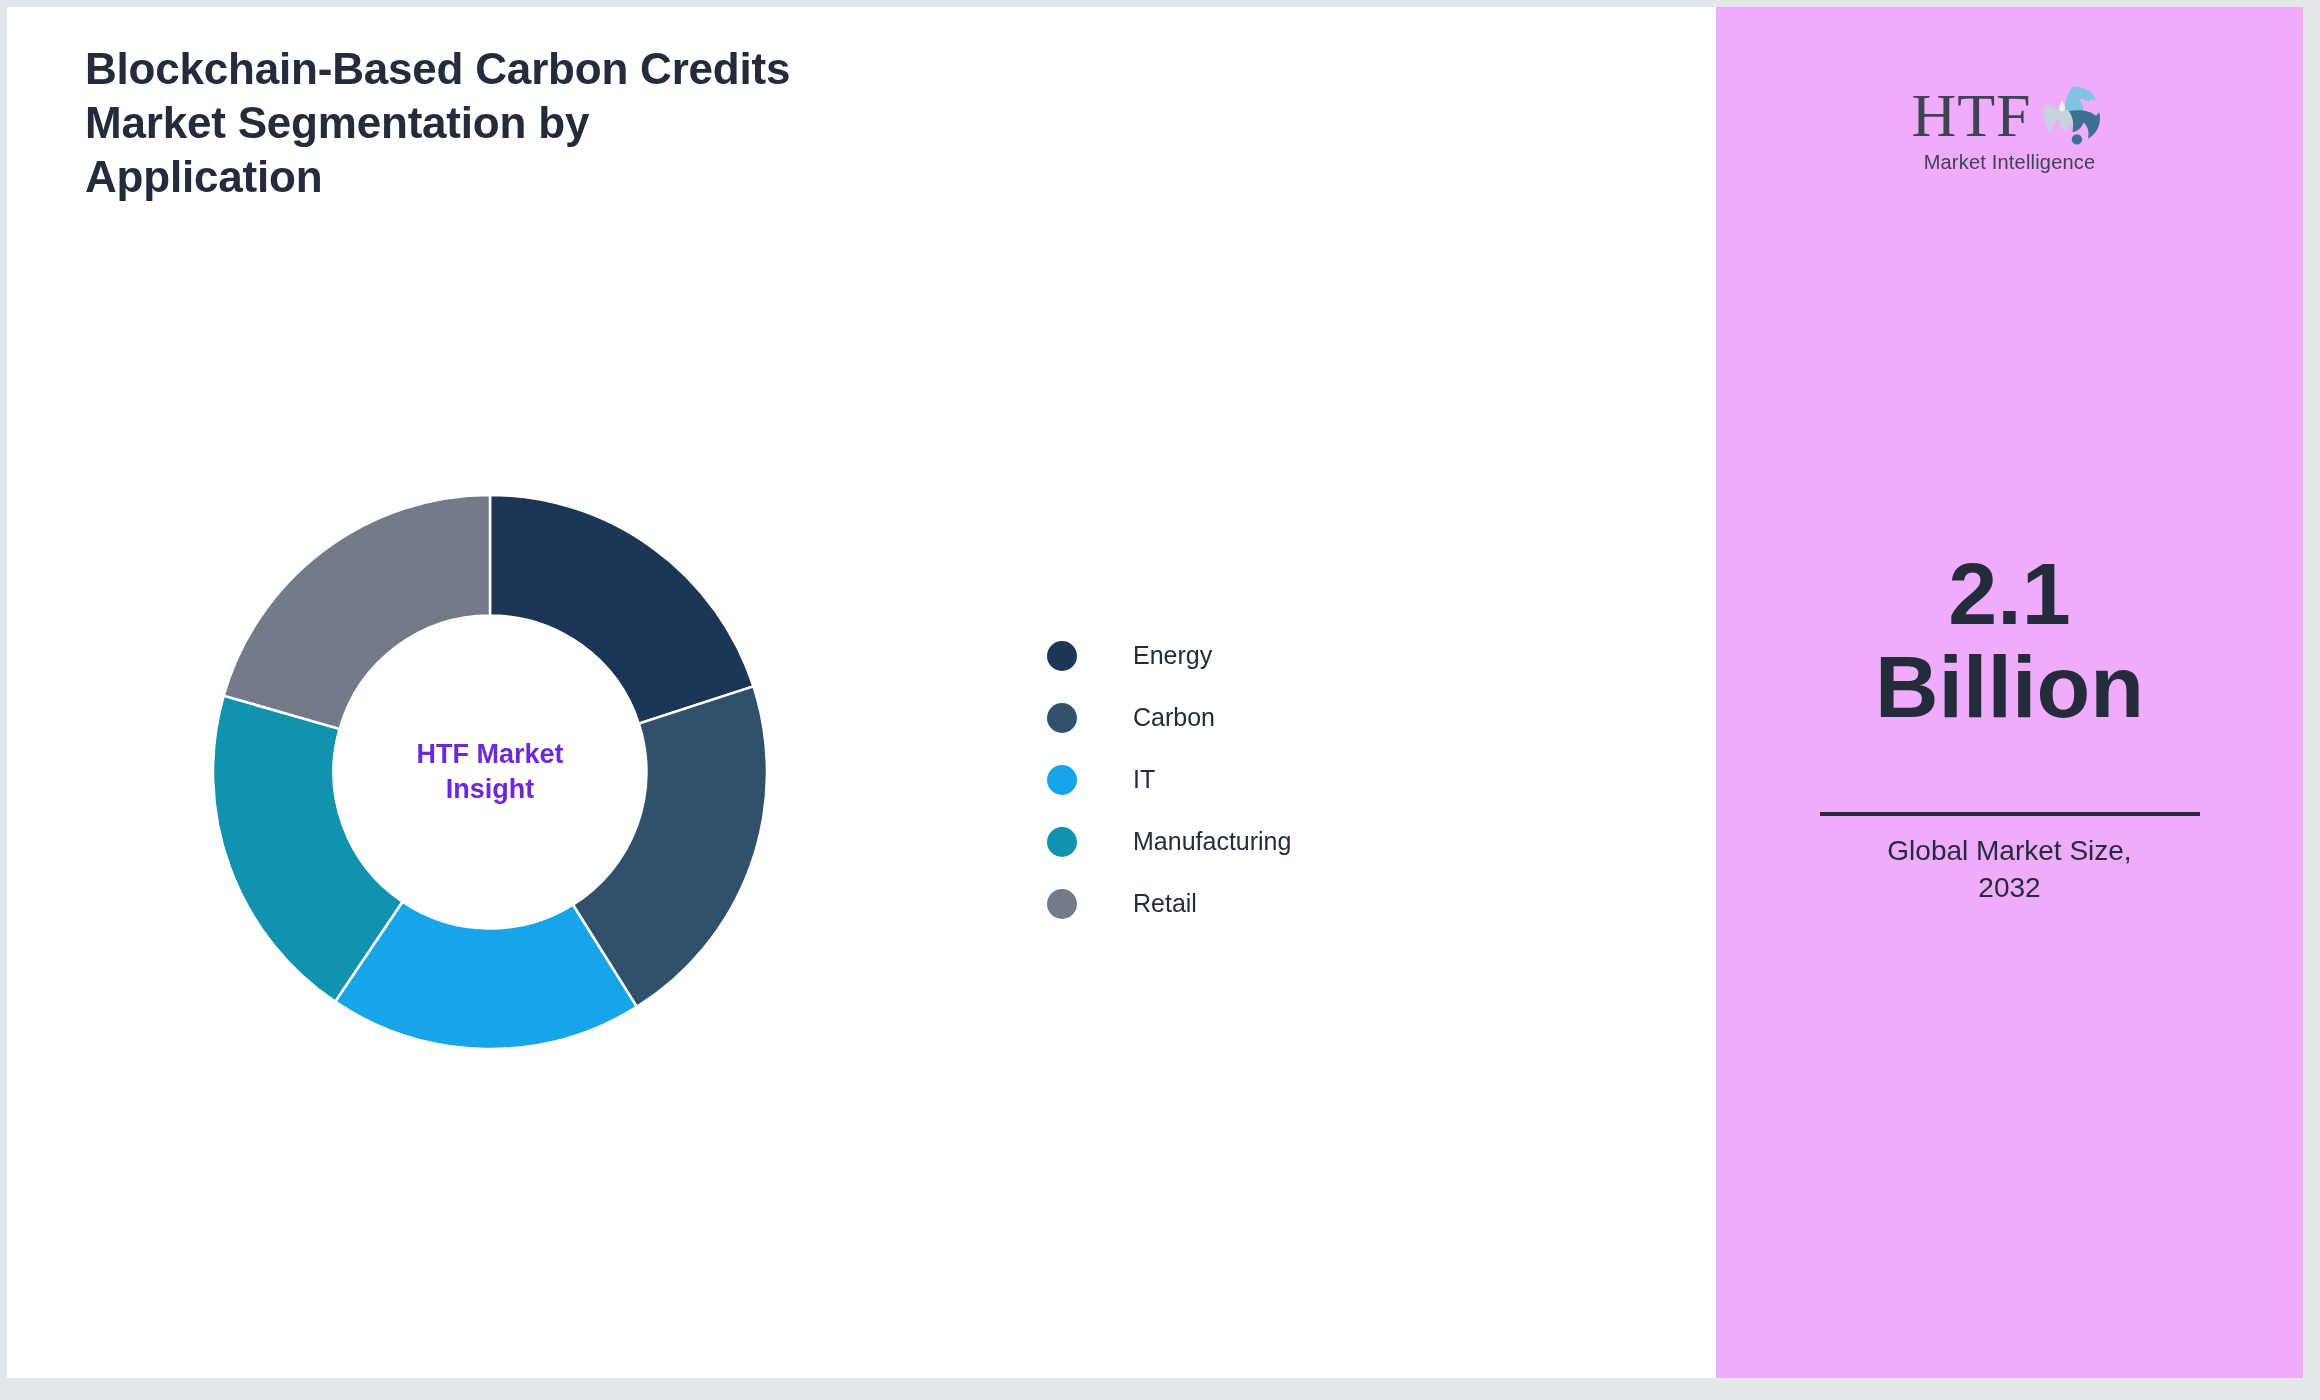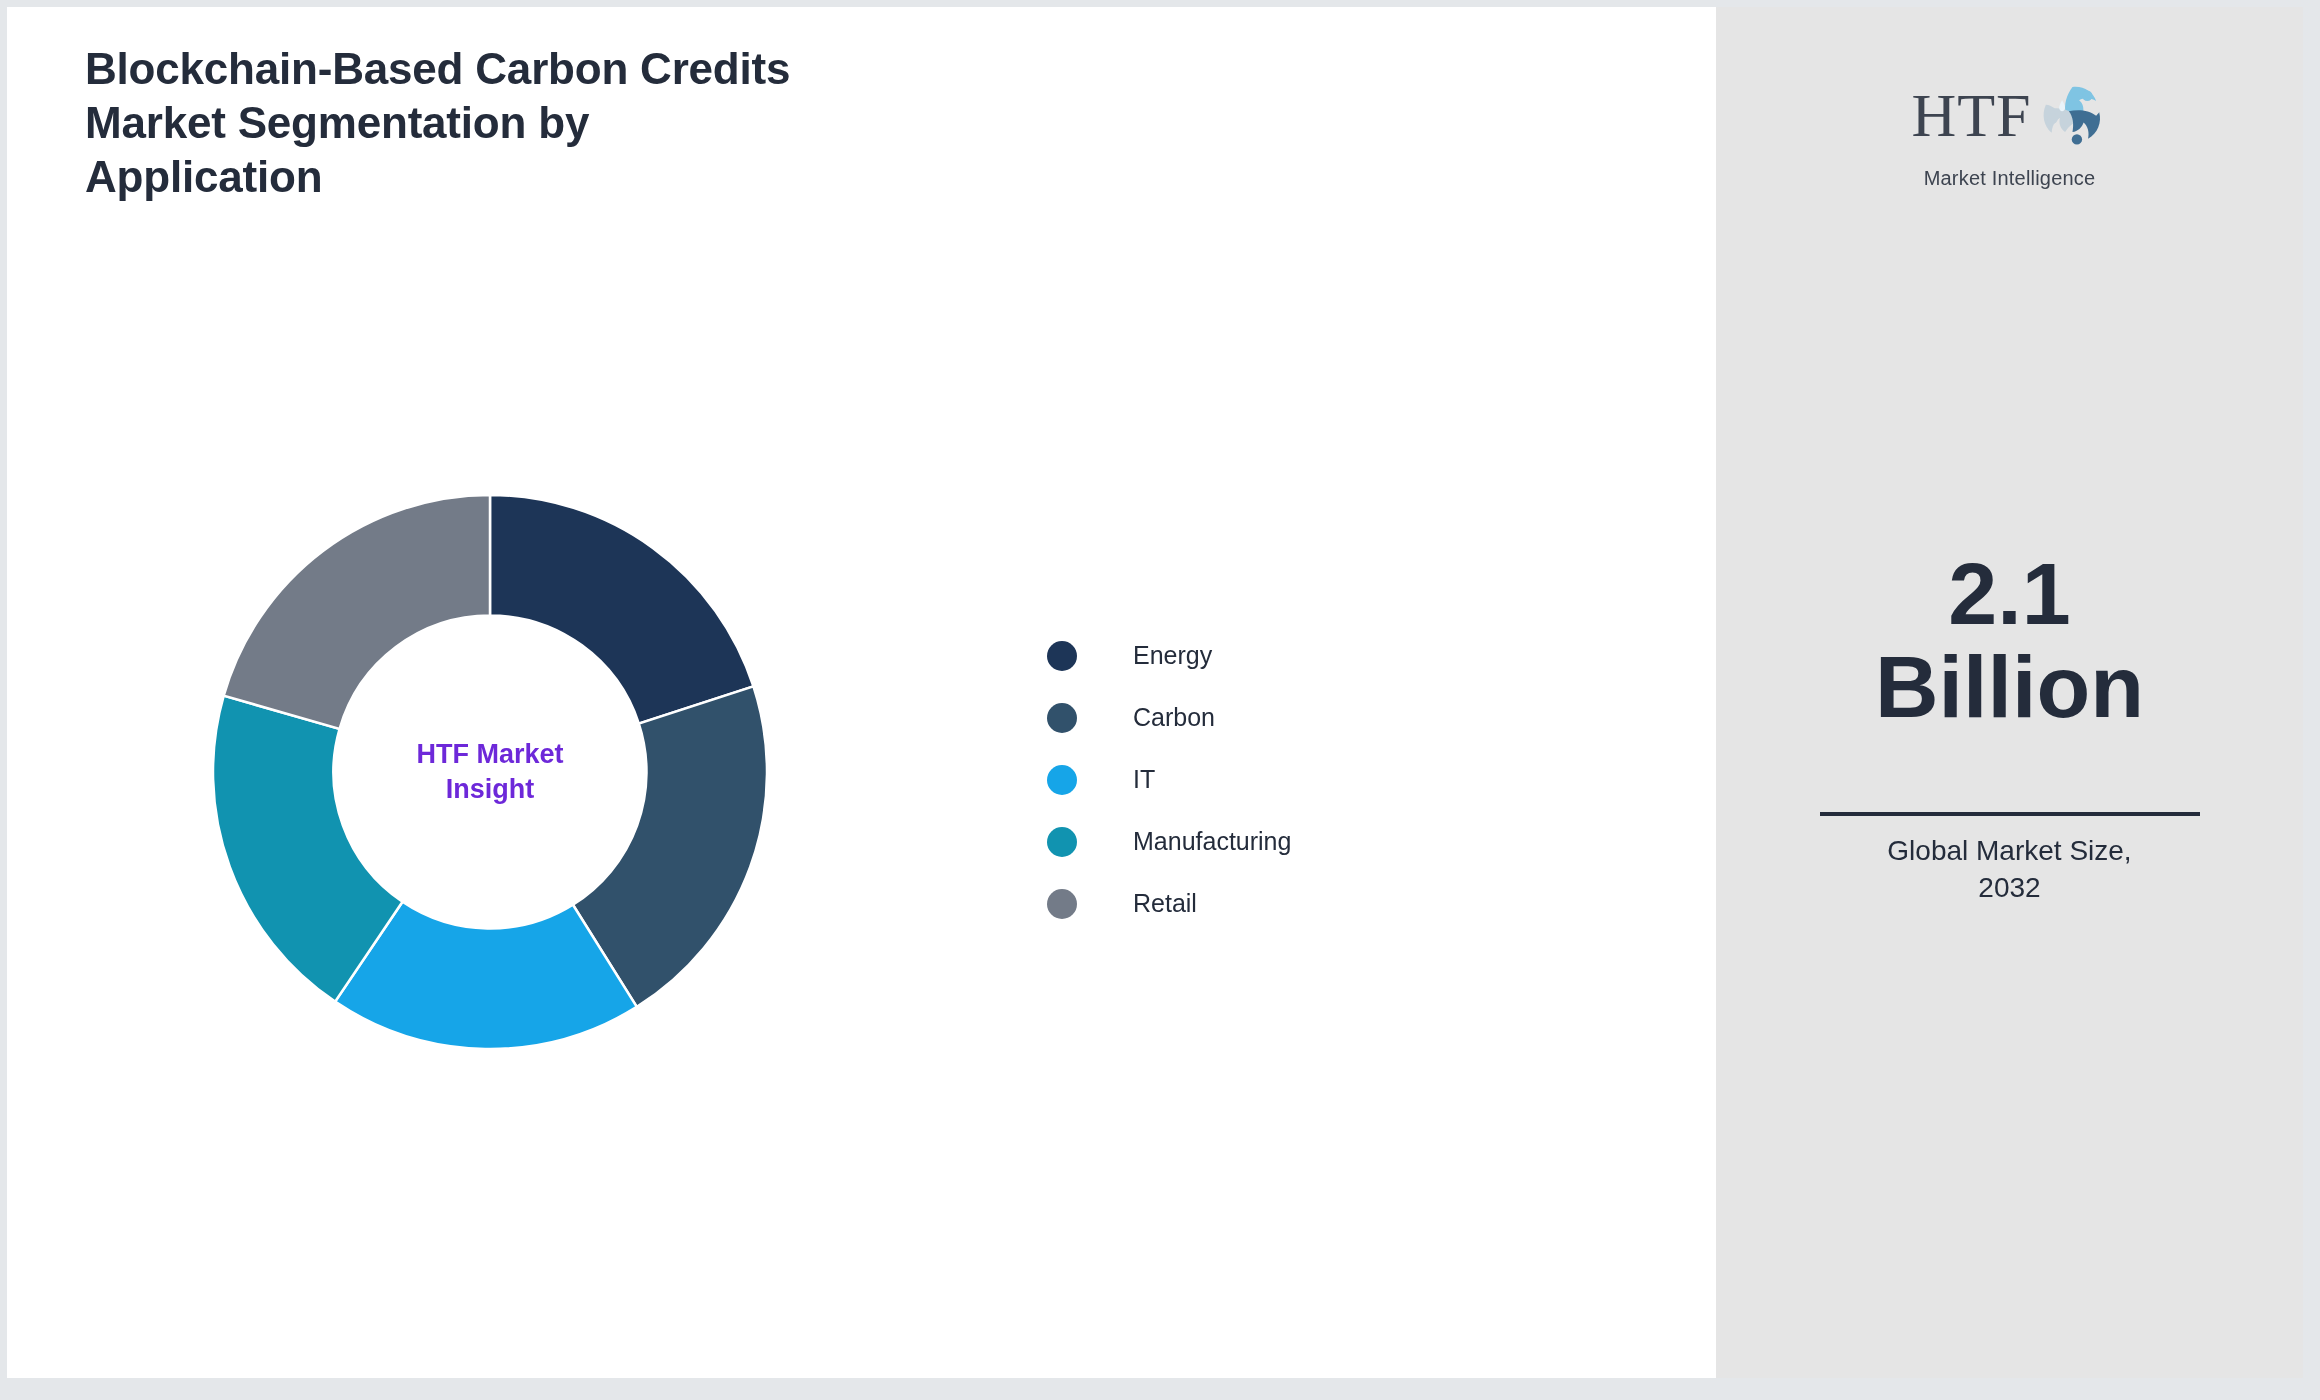--- a/index.html
+++ b/index.html
@@ -86,21 +86,21 @@
     margin-left:32px;
     font-size:25px;
     color:#242c3b;
     white-space:nowrap;
   }
 
   
   .right-panel{
     position:relative;
     flex:1 1 auto;
-    background:#e5e5e5;
+    background:#f0abfc;
     height:100%;
   }
   .logo{
     position:absolute;
     left:50%; top:72px;
     transform:translateX(-50%);
     width:250px;
     text-align:center;
   }
   .logo-top{
@@ -117,21 +117,21 @@
     letter-spacing:1px;
   }
   .logo-mark{
     width:74px;height:74px;
     margin-left:2px;
     flex:0 0 auto;
   }
   .logo-sub{
     font-size:20px;
     color:#3d4450;
-    margin-top:16px;
+    margin-top:0px;
     letter-spacing:0.2px;
   }
   .stat{
     position:absolute;
     left:50%; top:540px;
     transform:translateX(-50%);
     width:470px;
     text-align:center;
   }
   .stat-value{

